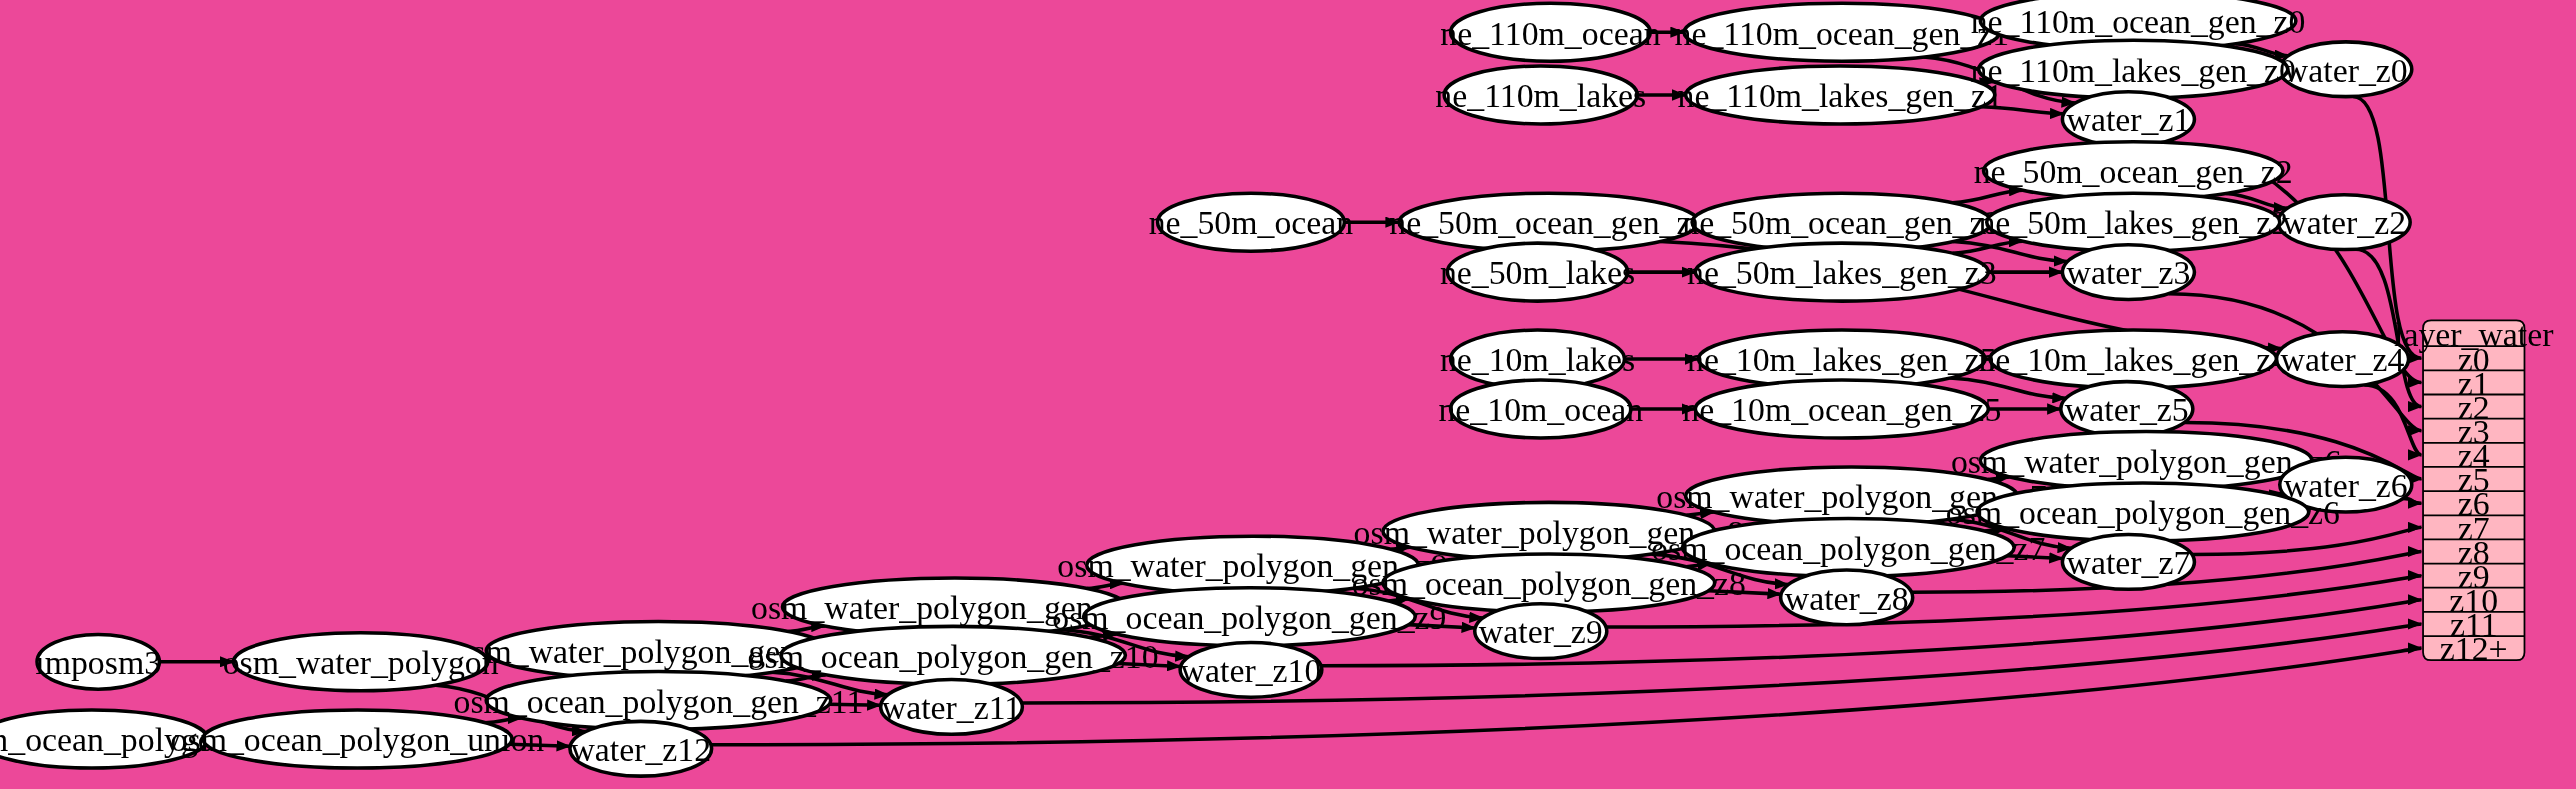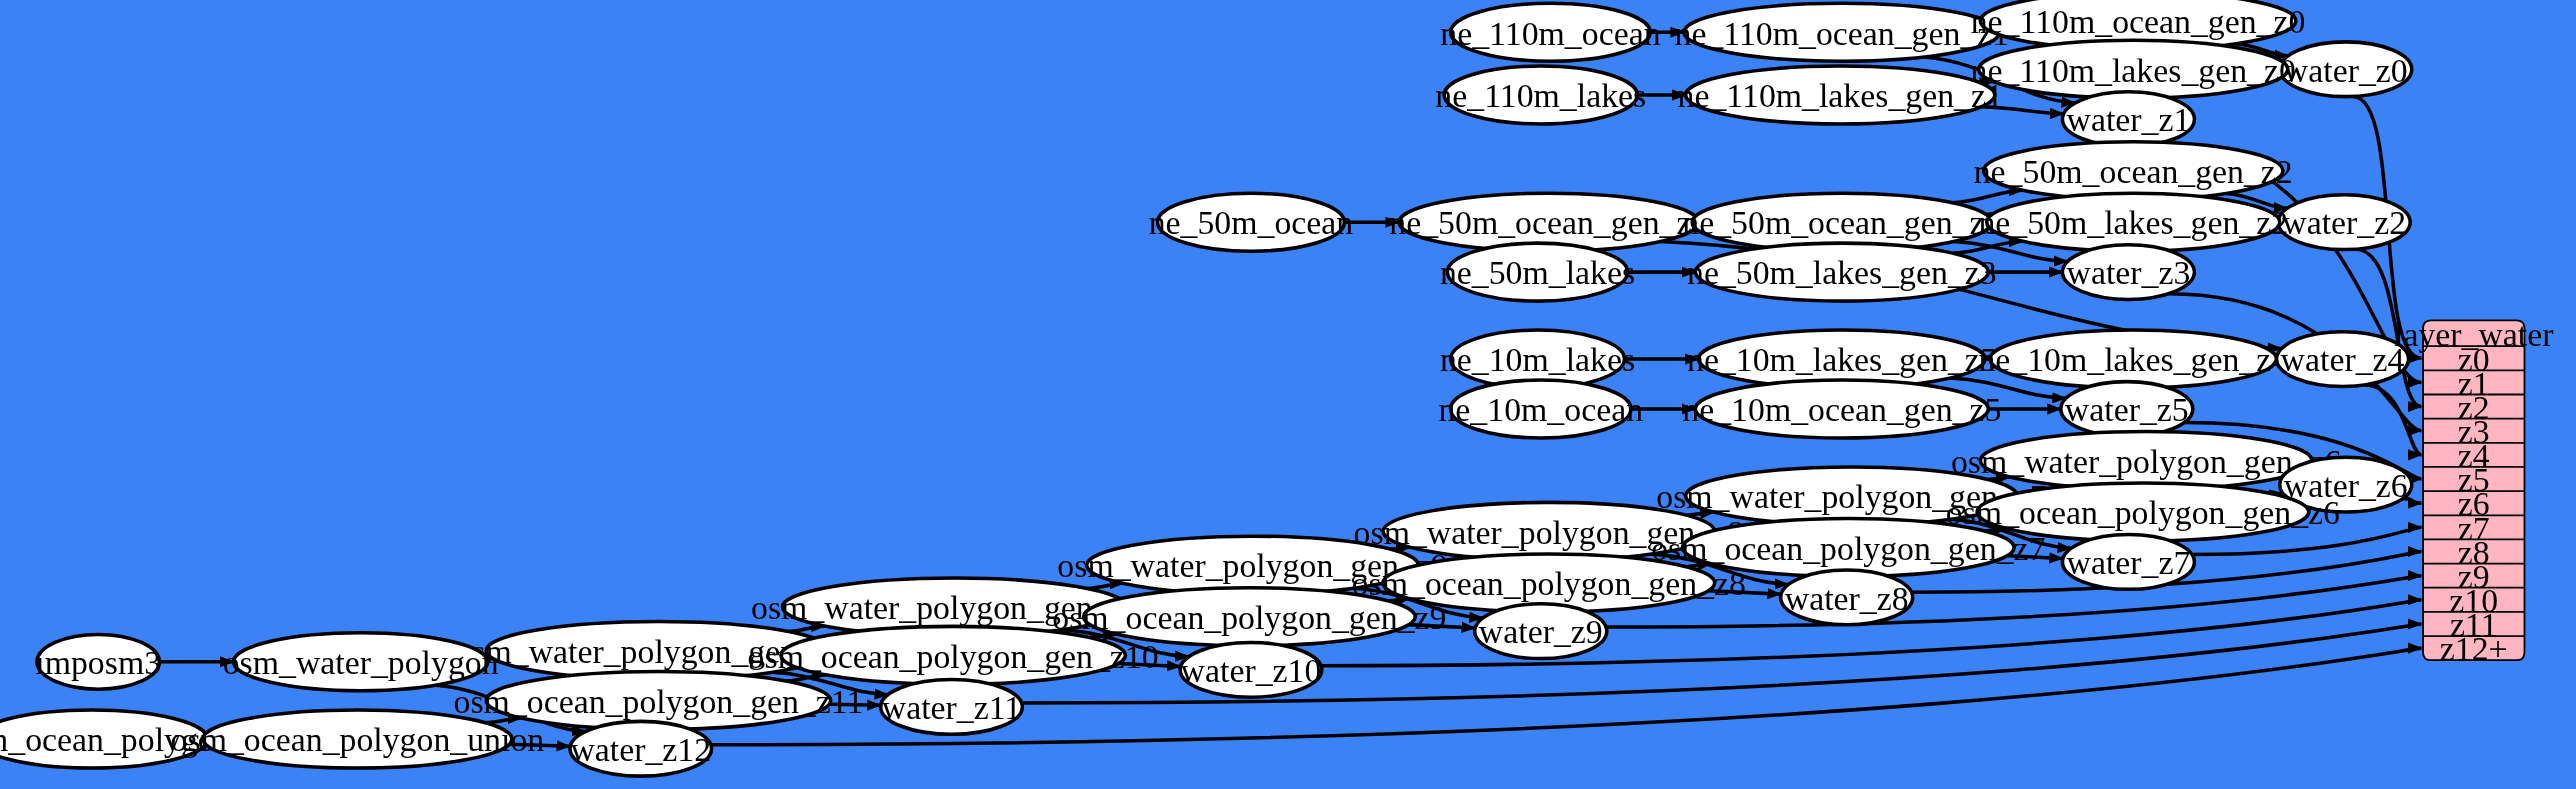--- a/index.html
+++ b/index.html
@@ -7,21 +7,21 @@
     padding: 0;
     background: #ffffff;
   }
   body {
     font-family: "Liberation Serif", "DejaVu Serif", serif;
   }
   #canvas {
     position: relative;
     width: 2576px;
     height: 789px;
-    background: #3b82f6;
+    background: #ec4899;
     overflow: hidden;
   }
   #graph-svg {
     position: absolute;
     left: 0;
     top: 0;
     width: 2576px;
     height: 789px;
   }
   .node-ellipse {

